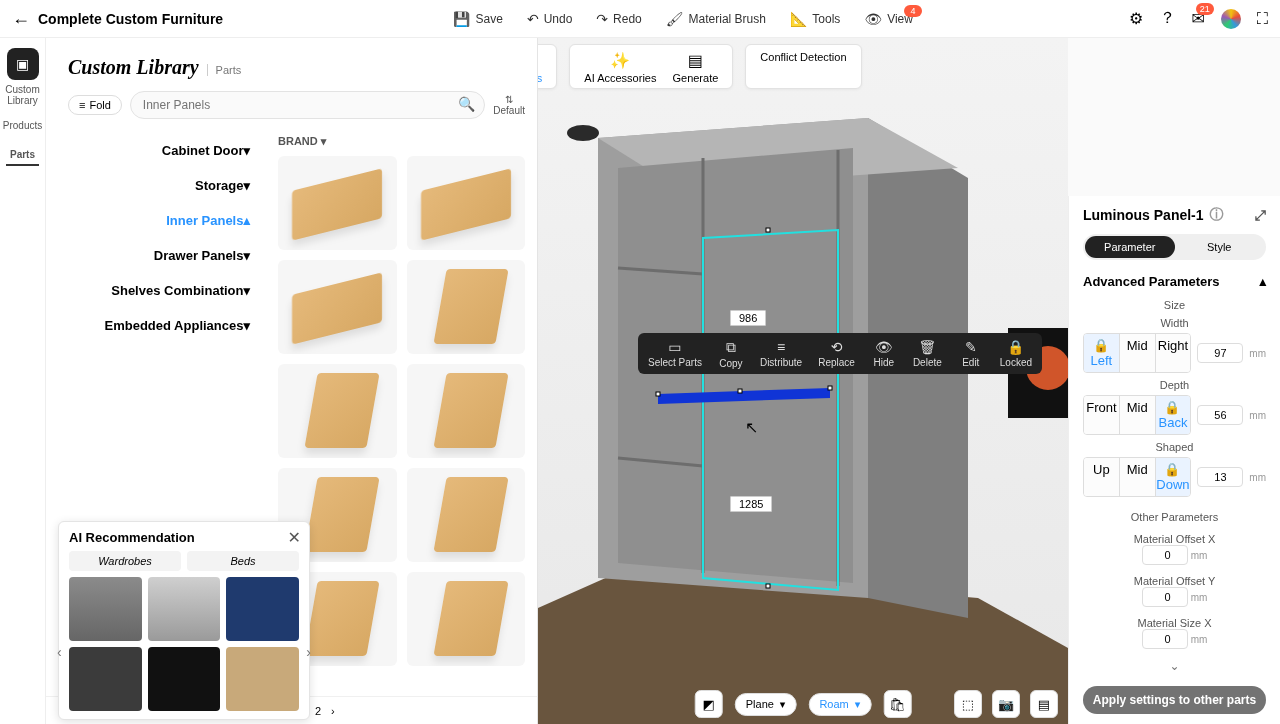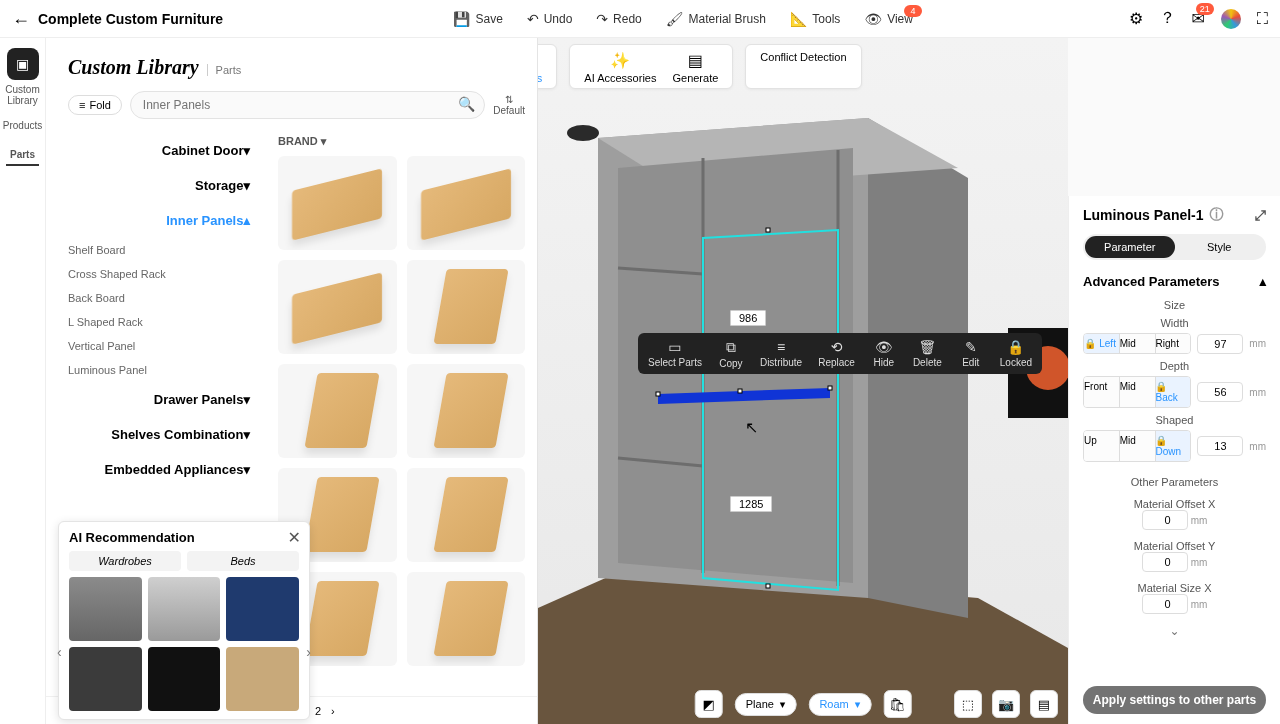--- a/index.html
+++ b/index.html
@@ -84,21 +84,21 @@
 .inspector { position: absolute; right: 0; top: 196px; width: 212px; bottom: 0; background: #fff; border-left: 1px solid #eee; padding: 10px 14px 0; font-size: 12px; overflow: hidden; }
 .insp-title { font-weight: 700; font-size: 14px; display: flex; align-items: center; gap: 6px; }
 .insp-expand { margin-left: auto; font-size: 14px; color: #555; cursor: pointer; }
 .insp-tabs { display: flex; background: #efefef; border-radius: 20px; padding: 2px; margin: 10px 0 14px; }
 .insp-tab { flex: 1; text-align: center; font-size: 11px; padding: 5px 0; border-radius: 20px; cursor: pointer; }
 .insp-tab.active { background: #222; color: #fff; }
 .insp-sec { font-weight: 700; font-size: 13px; display: flex; justify-content: space-between; margin-bottom: 10px; }
 .insp-sub { font-size: 11px; color: #555; margin: 6px 0 4px; text-align: center; }
 .insp-row { display: flex; align-items: center; gap: 6px; margin-bottom: 6px; }
 .seg { flex: 1; display: flex; border: 1px solid #ddd; border-radius: 4px; overflow: hidden; }
-.seg div { flex: 1; text-align: left; font-size: 10px; padding: 4px 0; cursor: pointer; background: #fcfcfc; }
+.seg div { flex: 1; text-align: center; font-size: 13px; padding: 4px 0; cursor: pointer; background: #fcfcfc; }
 .seg div + div { border-left: 1px solid #ddd; }
 .seg .on { background: #eaf3ff; color: #2893ff; }
 .numbox { width: 46px; border: 1px solid #ddd; border-radius: 4px; padding: 3px 16px; text-align: right; font-size: 11px; }
 .unit { font-size: 10px; color: #999; }
 .other-row { display: flex; justify-content: space-between; align-items: center; margin: 10px 0; font-size: 11px; color: #555; flex-direction: column; }
 .btn-apply { position: absolute; bottom: 10px; left: 14px; right: 14px; background: #737373; color: #fff; border: none; border-radius: 16px; padding: 7px 0; font-size: 12px; font-weight: 600; cursor: pointer; }
 .more-caret { text-align: center; color: #777; margin-top: 2px; cursor: pointer; }
 
 .cursor-ptr { position: absolute; left: 207px; top: 380px; font-size: 16px; color: #000; z-index: 5; pointer-events: none; }
 </style>
@@ -178,28 +178,20 @@
           <span>▾</span>
         </div>
       <div class="cat">
           <span>Storage</span>
           <span>▾</span>
         </div>
       <div class="cat active">
           <span>Inner Panels</span>
           <span>▴</span>
         </div>
-      <div class="subcats">
-        <div class="subcat">Shelf Board</div>
-        <div class="subcat">Cross Shaped Rack</div>
-        <div class="subcat">Back Board</div>
-        <div class="subcat">L Shaped Rack</div>
-        <div class="subcat">Vertical Panel</div>
-        <div class="subcat">Luminous Panel</div>
-      </div>
       <div class="cat">
           <span>Drawer Panels</span>
           <span>▾</span>
         </div>
       <div class="cat">
           <span>Shelves Combination</span>
           <span>▾</span>
         </div>
       <div class="cat">
           <span>Embedded Appliances</span>

